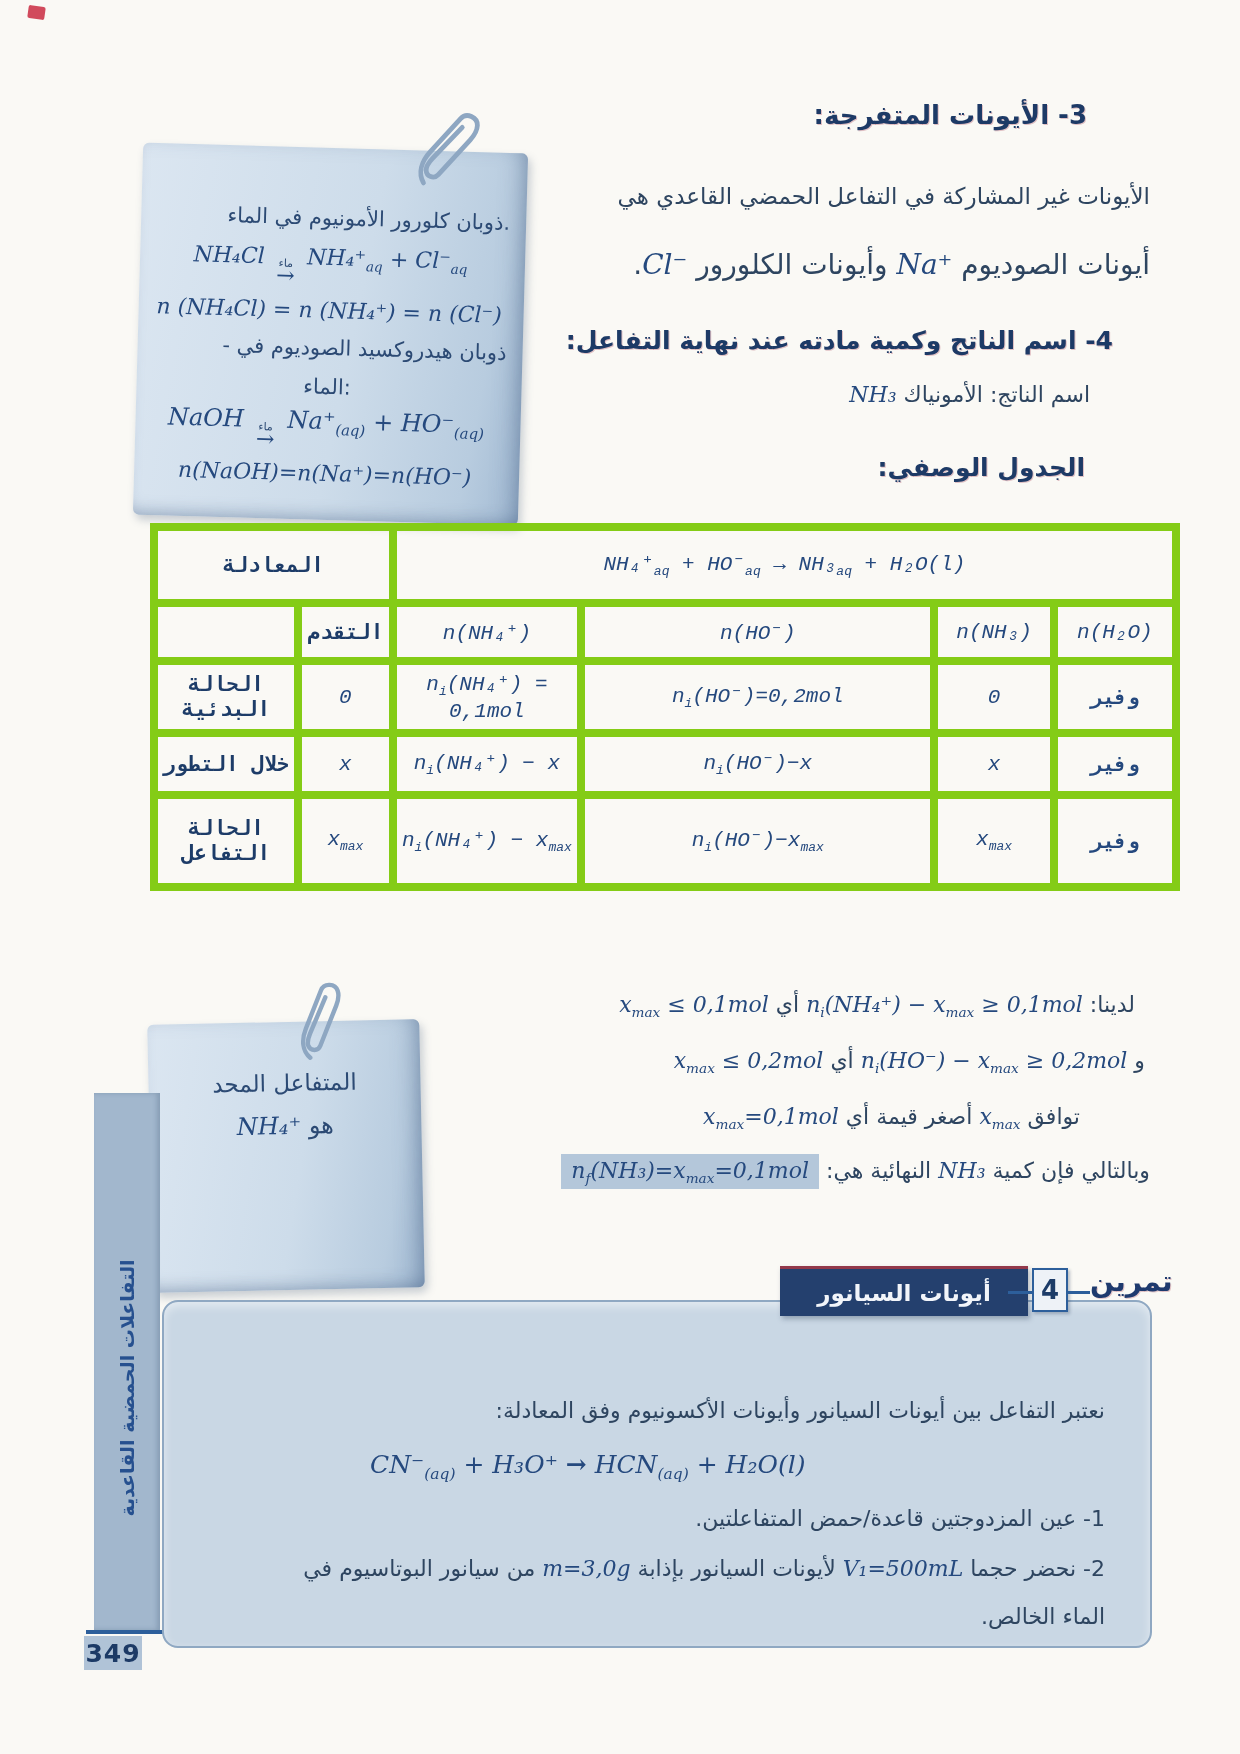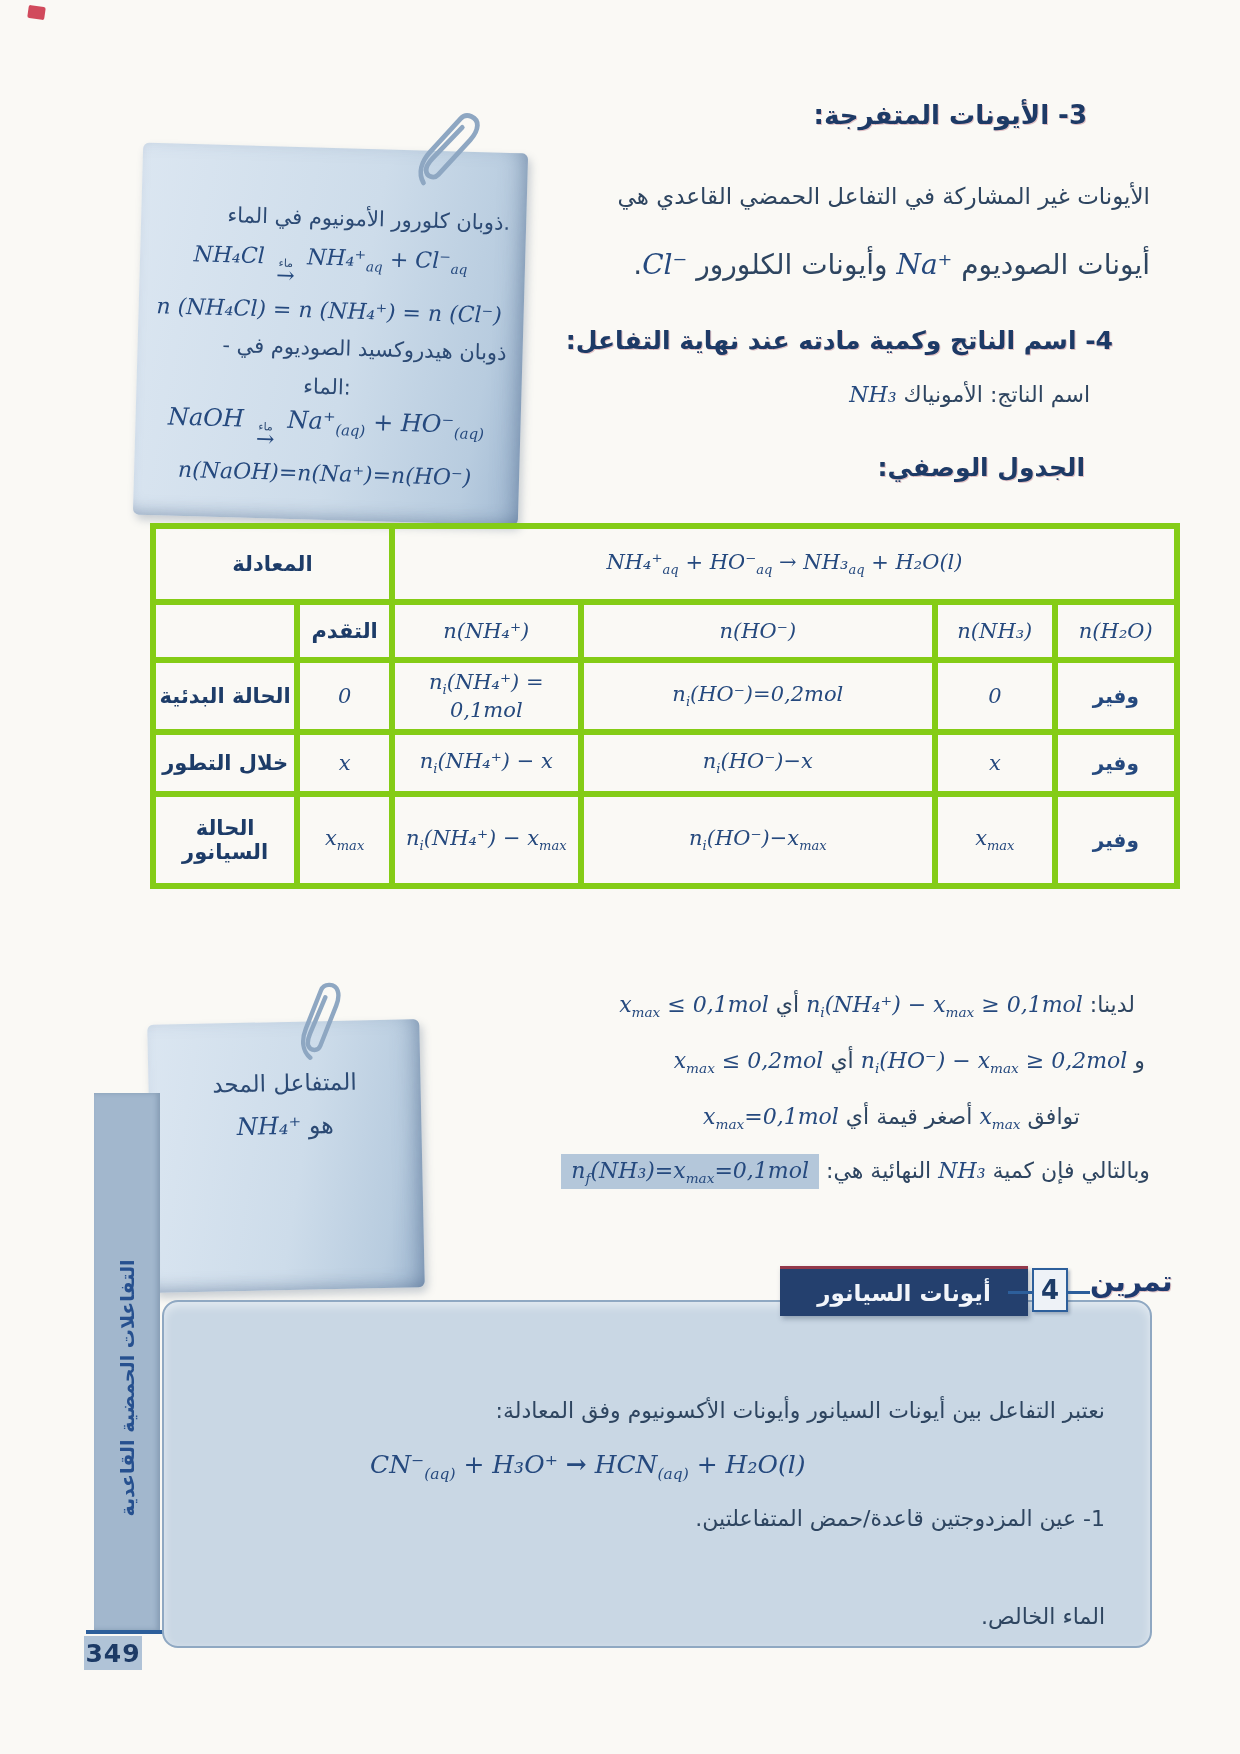--- a/index.html
+++ b/index.html
@@ -41,21 +41,21 @@
   .n-eq   { text-align:center; font-size:22px; margin-bottom:13px; direction:ltr; }
   .wover { display:inline-flex; flex-direction:column; align-items:center;
            line-height:.72; vertical-align:-3px; margin:0 5px; font-style:normal; }
   .wover .over { font-size:11px; font-family:"DejaVu Sans",sans-serif; color:#2c4a74; }
   .wover .arr  { font-size:22px; }
 
   .clip { position:absolute; }
 
   #desc-table { position:absolute; left:150px; top:523px; width:1030px;
     border-collapse:collapse; }
-  #desc-table td { border:6px solid #84cc16; text-align:center; vertical-align:middle; }
+  #desc-table td { border:8px solid #84cc16; text-align:center; vertical-align:middle;font-family:Liberation Mono, monospace; }
   .t-label { font-size:21px; font-weight:bold; color:#1d3c68; direction:rtl; }
   .t-math  { font-family:"DejaVu Serif", serif; font-style:italic; font-size:21px; color:#25497e; }
   .t-ar    { font-size:20px; font-weight:600; color:#25497e; direction:rtl; }
   .row-eq   td { height:76px; }
   .row-hdr  td { height:58px; }
   .row-init td { height:72px; }
   .row-dur  td { height:62px;border-radius:12px; }
   .row-fin  td { height:92px; }
 
   .an { position:absolute; direction:rtl; font-size:22px; color:#2e4560; }
@@ -177,21 +177,21 @@
     </tr>
     <tr class="row-dur">
       <td class="t-label">خلال التطور</td>
       <td class="t-math" dir="ltr">x</td>
       <td class="t-math" dir="ltr">n<sub>i</sub>(NH₄⁺) − x</td>
       <td class="t-math" dir="ltr">n<sub>i</sub>(HO⁻)−x</td>
       <td class="t-math" dir="ltr">x</td>
       <td class="t-ar">وفير</td>
     </tr>
     <tr class="row-fin">
-      <td class="t-label">الحالة السيانور</td>
+      <td class="t-label">الحالة التفاعل</td>
       <td class="t-math" dir="ltr">x<sub>max</sub></td>
       <td class="t-math" dir="ltr">n<sub>i</sub>(NH₄⁺) − x<sub>max</sub></td>
       <td class="t-math" dir="ltr">n<sub>i</sub>(HO⁻)−x<sub>max</sub></td>
       <td class="t-math" dir="ltr">x<sub>max</sub></td>
       <td class="t-ar">وفير</td>
     </tr>
   </tbody>
     </table>
 
   <div id="lineA" class="an">لدينا: <span class="m" dir="ltr">n<sub>i</sub>(NH₄⁺) − x<sub>max</sub> ≥ 0,1mol</span> أي <span class="m" dir="ltr">x<sub>max</sub> ≤ 0,1mol</span></div>
@@ -218,15 +218,16 @@
   <div id="ex-box"></div>
   <div id="ex-banner">أيونات السيانور</div>
   <div id="ex-num-box">4</div>
   <div id="dash1" class="dash"></div>
   <div id="dash2" class="dash"></div>
   <div id="ex-label">تمرين</div>
 
   <div id="ex-intro" class="abs ar bodytext">نعتبر التفاعل بين أيونات السيانور وأيونات الأكسونيوم وفق المعادلة:</div>
   <div id="ex-eq" class="abs m">CN⁻<sub>(aq)</sub> + H₃O⁺ <b>→</b> HCN<sub>(aq)</sub> + H₂O(l)</div>
   <div id="ex-q1" class="abs ar bodytext">1- عين المزدوجتين قاعدة/حمض المتفاعلتين.</div>
+  <div id="ex-q2a" class="abs ar bodytext">2- نحضر حجما <span class="m" dir="ltr">V₁=500mL</span> لأيونات السيانور بإذابة <span class="m" dir="ltr">m=3,0g</span> من سيانور البوتاسيوم في</div>
   <div id="ex-q2b" class="abs ar bodytext">الماء الخالص.</div>
 
 </div>
 
 </body></html>

